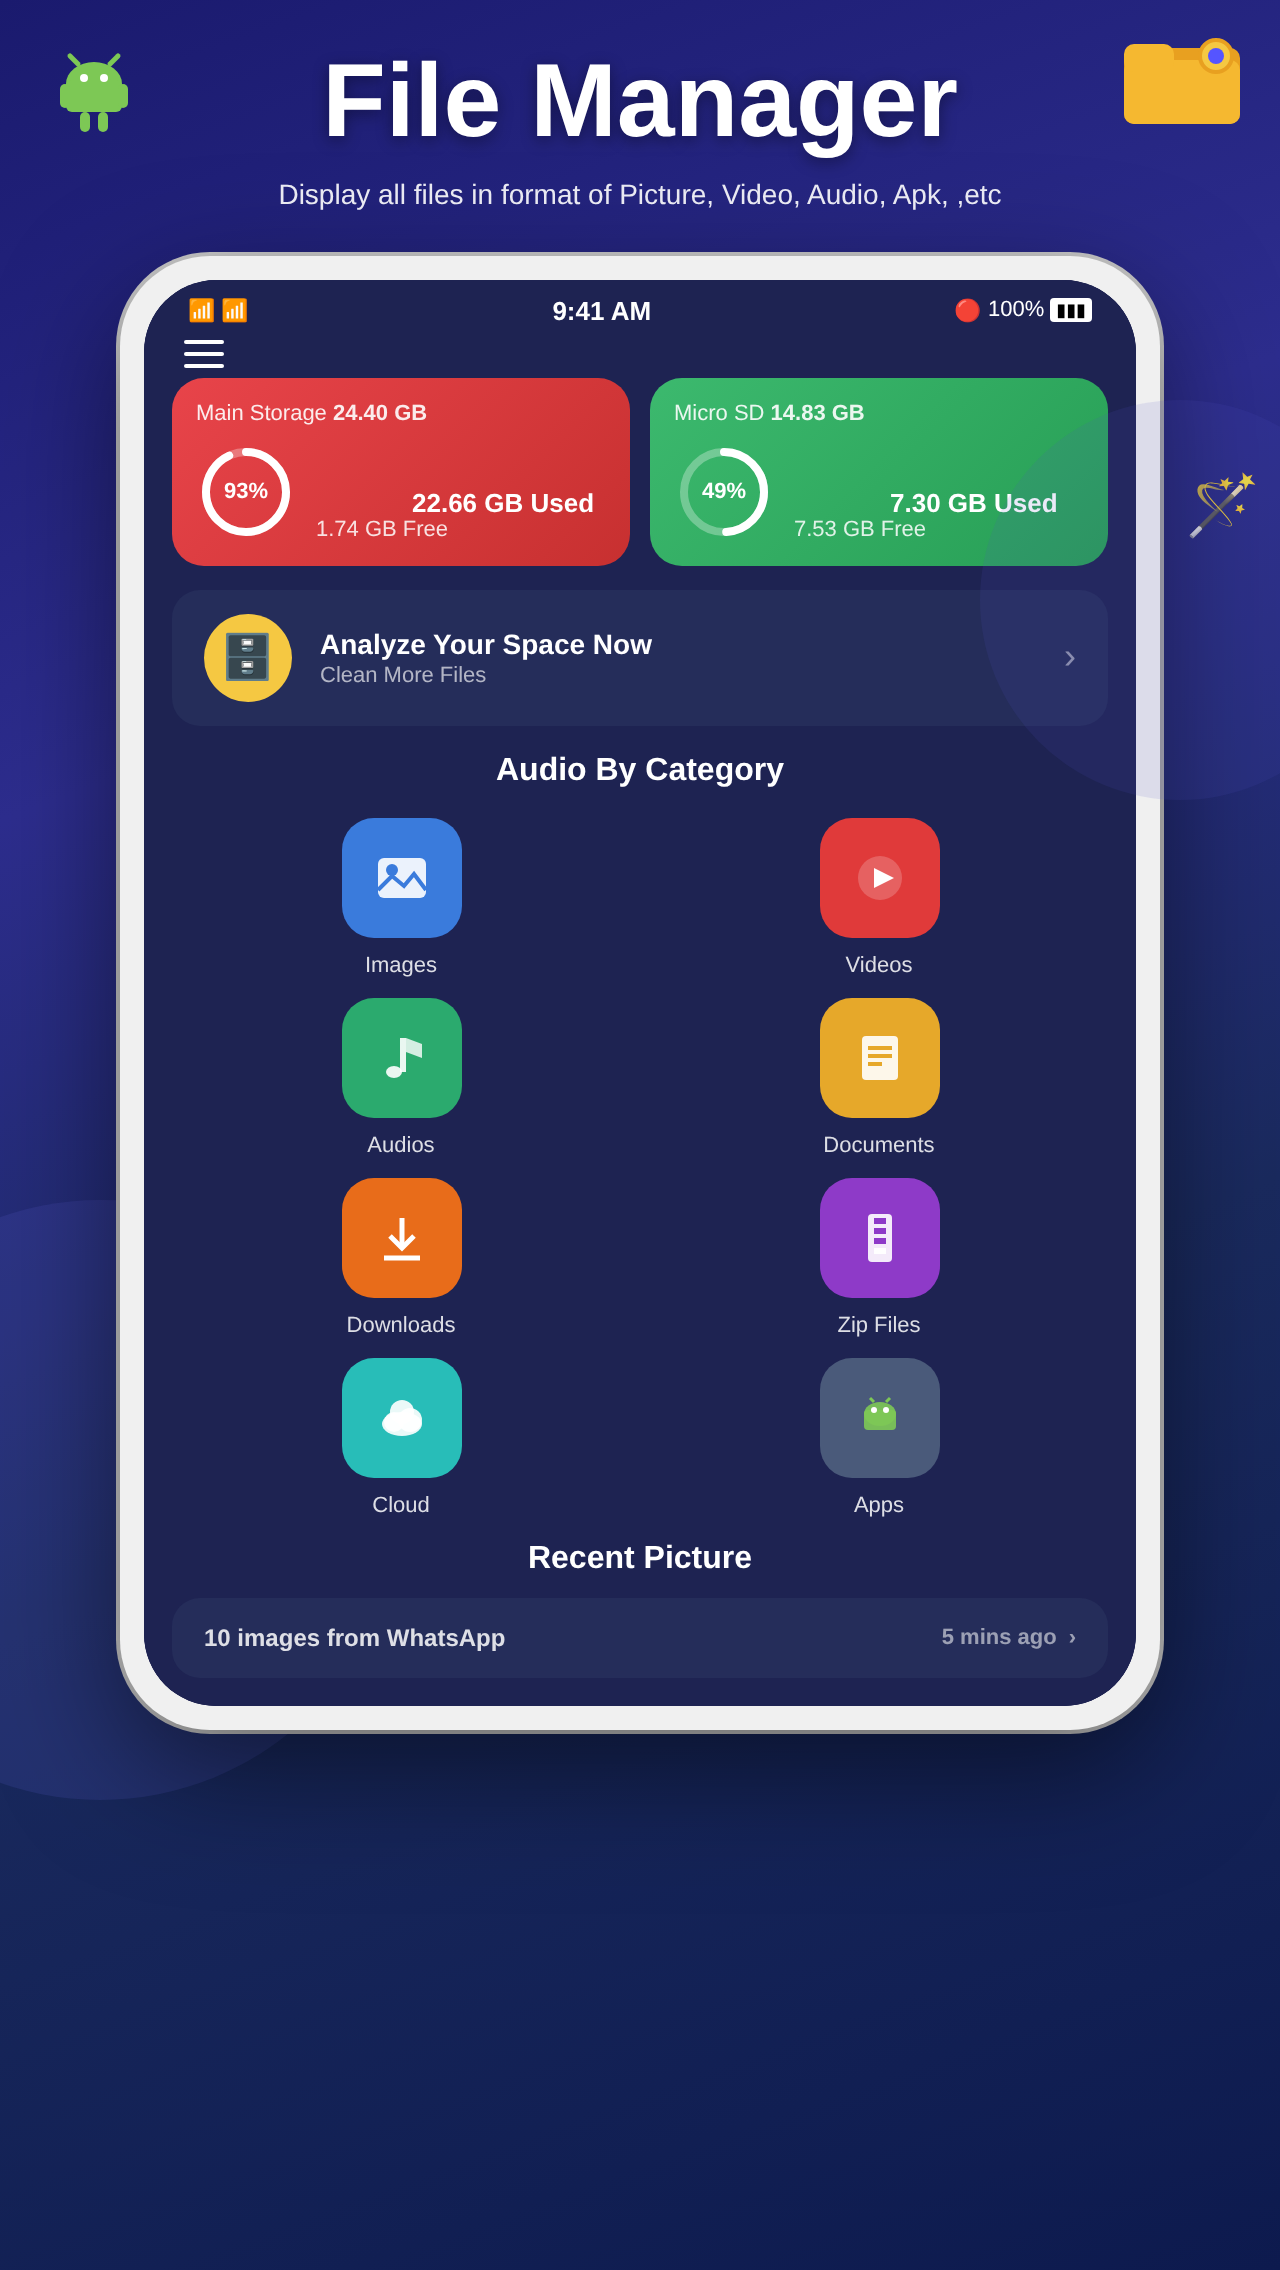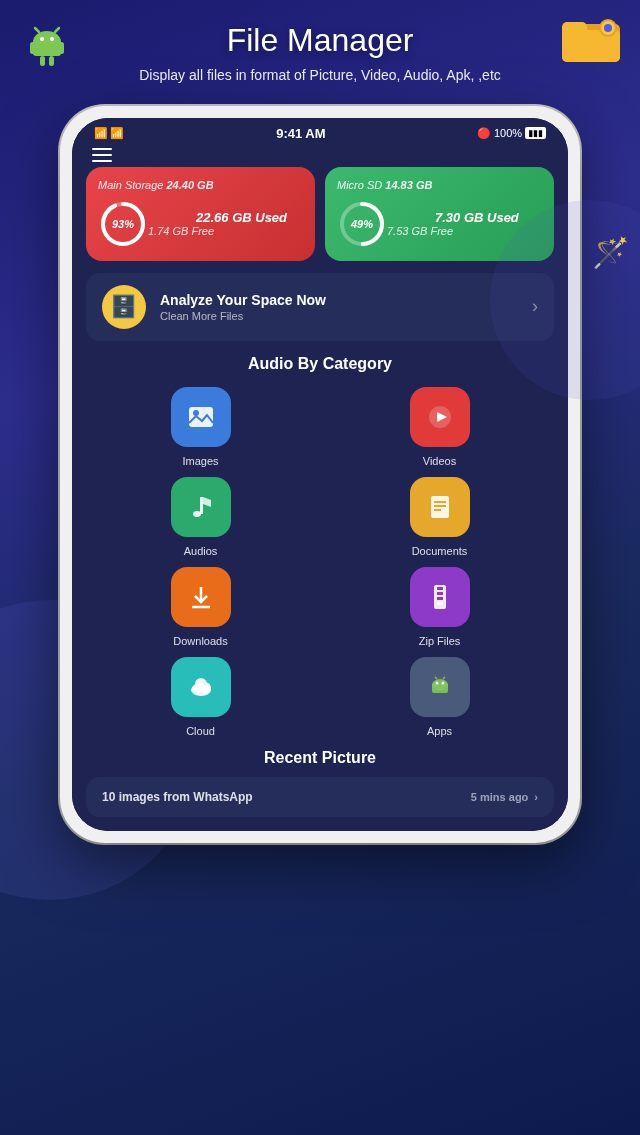--- a/index.html
+++ b/index.html
@@ -62,22 +62,22 @@
     }
 
     .brush-icon {
       position: absolute;
       right: 10px;
       top: 235px;
       font-size: 30px;
     }
 
     .app-title {
-      font-size: 32px;
-      font-weight: 400;
+      font-size: 52px;
+      font-weight: 700;
       color: #ffffff;
       text-shadow: 0 2px 8px rgba(0,0,0,0.4);
       margin-top: 5px;
       line-height: 1.1;
     }
 
     .app-subtitle {
       font-size: 14px;
       color: rgba(255,255,255,0.9);
       margin-top: 8px;
@@ -164,35 +164,35 @@
       padding: 0 14px 12px;
       background: #1e2352;
     }
 
     .storage-card {
       flex: 1;
       border-radius: 16px;
       padding: 12px 12px;
       color: white;
       position: relative;
-      font-style: italic;
     }
 
     .storage-card.red { background: linear-gradient(135deg, #e8444a, #c73030); }
     .storage-card.green { background: linear-gradient(135deg, #3cb96e, #279e55); }
 
     .storage-label {
       font-size: 11px;
       font-weight: 500;
       opacity: 0.9;
     }
 
     .storage-details {
       display: flex;
-      align-items: center;
+      align-items: flex-end;
+      gap: 10px;
       margin-top: 8px;
     }
 
     .circle-progress {
       position: relative;
       width: 50px;
       height: 50px;
       flex-shrink: 0;
     }
 

